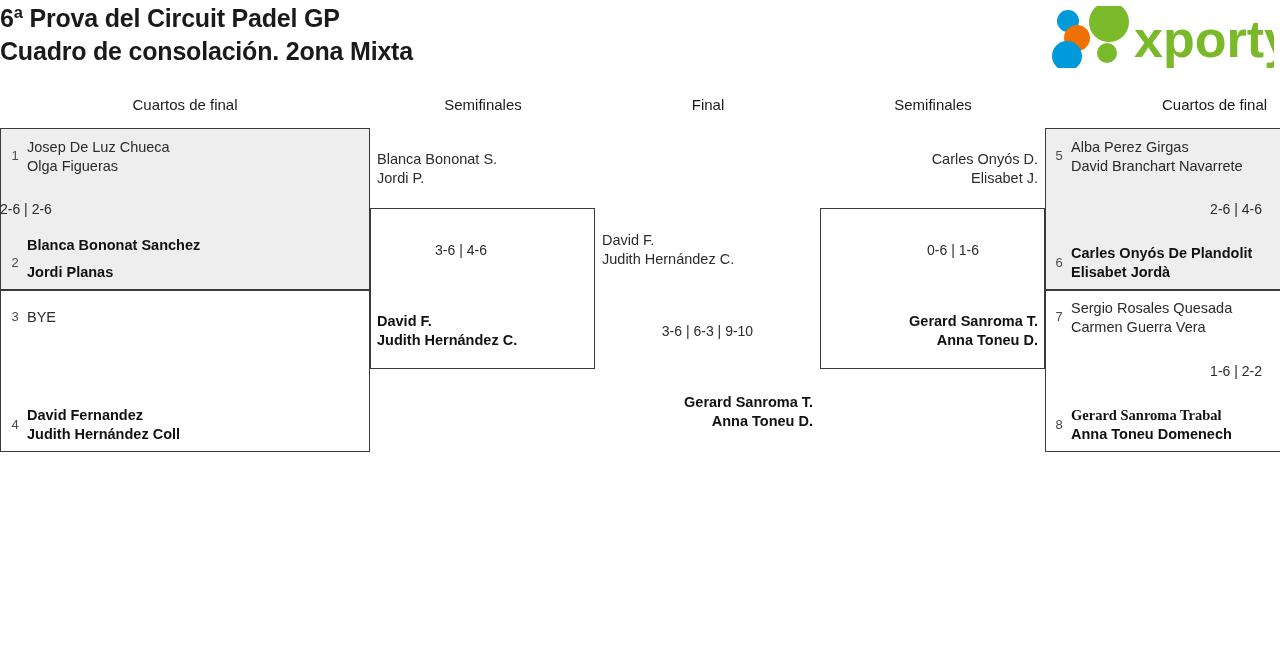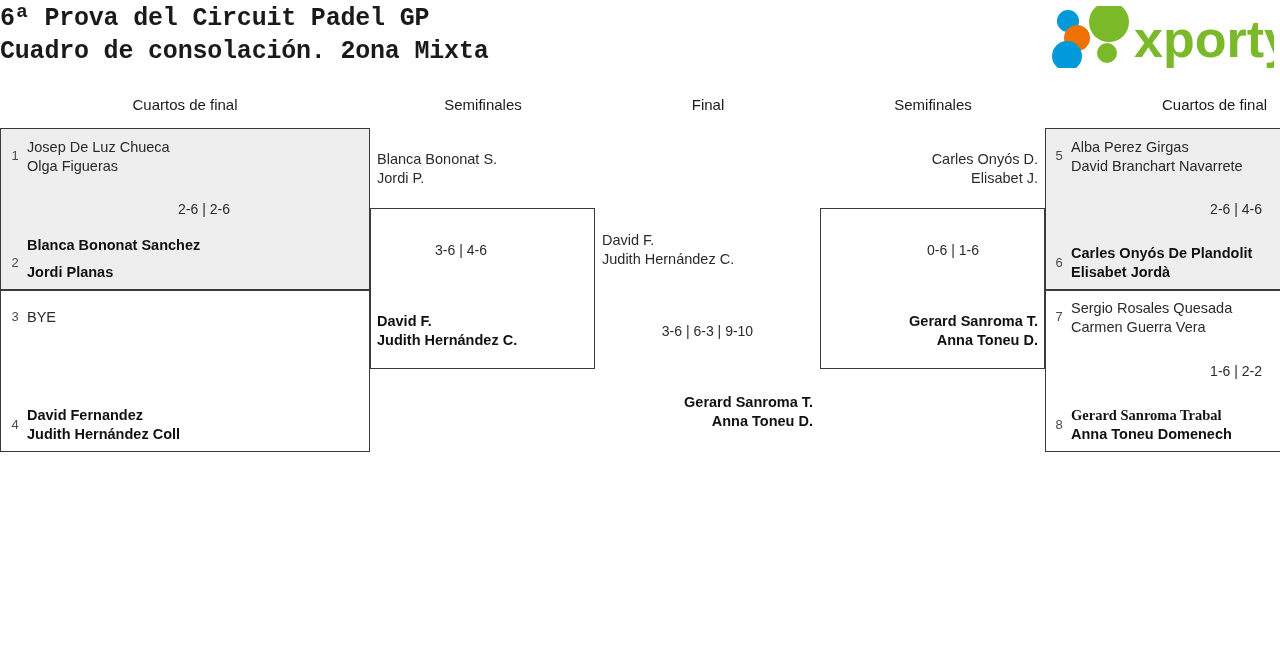--- a/index.html
+++ b/index.html
@@ -9,21 +9,21 @@
     font-family: "Liberation Sans", sans-serif;
     color: #222222;
     overflow: hidden;
   }
   .page { position: relative; width: 1280px; height: 664px; }
 
   
   .title-block { position: absolute; left: 0; top: 2px; width: 900px; }
   .title-line {
     font-size: 25px; font-weight: bold; color: #1a1a1a;
-    line-height: 33px; letter-spacing: -0.2px; white-space: nowrap; font-family: Liberation Mono, monospace;
+    line-height: 33px; letter-spacing: -0.2px; white-space: nowrap;
   }
 
   .logo { position: absolute; left: 1048px; top: 6px; width: 226px; height: 62px; }
   .logo svg { display: block; }
 
   
   .round-head {
     position: absolute; top: 96px;
     font-size: 15px; color: #1a1a1a; text-align: center; white-space: nowrap;
   }
@@ -86,21 +86,21 @@
   <div class="round-head" style="left:85px;  width:200px;">Cuartos de final</div>
   <div class="round-head" style="left:383px; width:200px;">Semifinales</div>
   <div class="round-head" style="left:608px; width:200px;">Final</div>
   <div class="round-head" style="left:833px; width:200px;">Semifinales</div>
   <div class="round-head" style="left:1162px; width:200px; text-align:left;">Cuartos de final</div>
 
   <div class="matchbox shaded" style="left:0px; top:128px; width:370px; height:162px;"></div>
   <div class="seed" style="left:8px;  top:148px; width:14px; text-align:center;">1</div>
   <div class="team" style="left:27px; top:138px;">Josep De Luz Chueca</div>
   <div class="team" style="left:27px; top:157px;">Olga Figueras</div>
-  <div class="score" style="left:0px; top:201px; width:408px; text-align:center;">2-6 | 2-6</div>
+  <div class="score" style="left:0px; top:201px; width:408px; ">2-6 | 2-6</div>
   <div class="seed" style="left:8px;  top:255px; width:14px; text-align:center;">2</div>
   <div class="team win" style="left:27px; top:236px;">Blanca Bononat Sanchez</div>
   <div class="team win" style="left:27px; top:263px;">Jordi Planas</div>
 
   <div class="matchbox" style="left:0px; top:290px; width:370px; height:162px;"></div>
   <div class="seed" style="left:8px;  top:309px; width:14px; text-align:center;">3</div>
   <div class="team" style="left:27px; top:308px;">BYE</div>
   <div class="team" style="left:27px; top:327px;"></div>
   <div class="score" style="left:0px; top:363px; width:370px; text-align:center;"></div>
   <div class="seed" style="left:8px;  top:417px; width:14px; text-align:center;">4</div>

